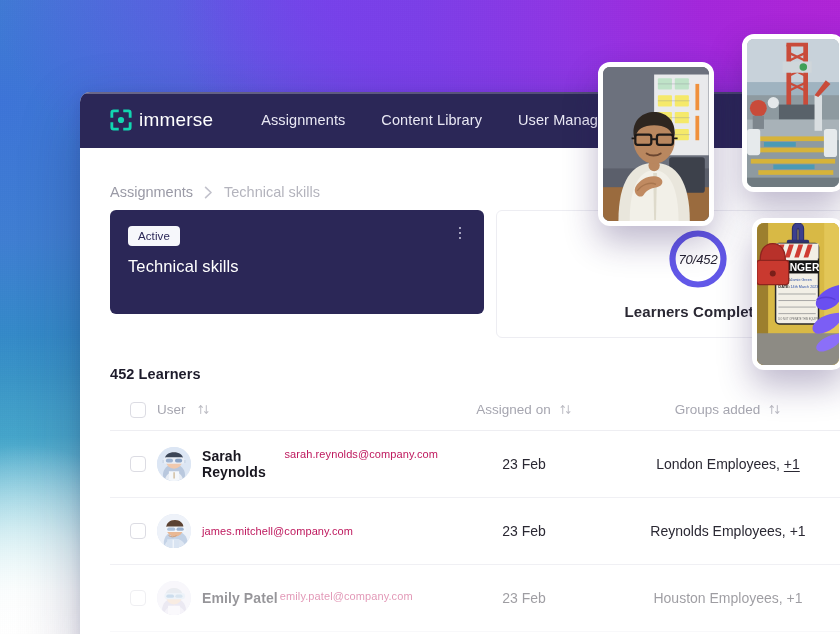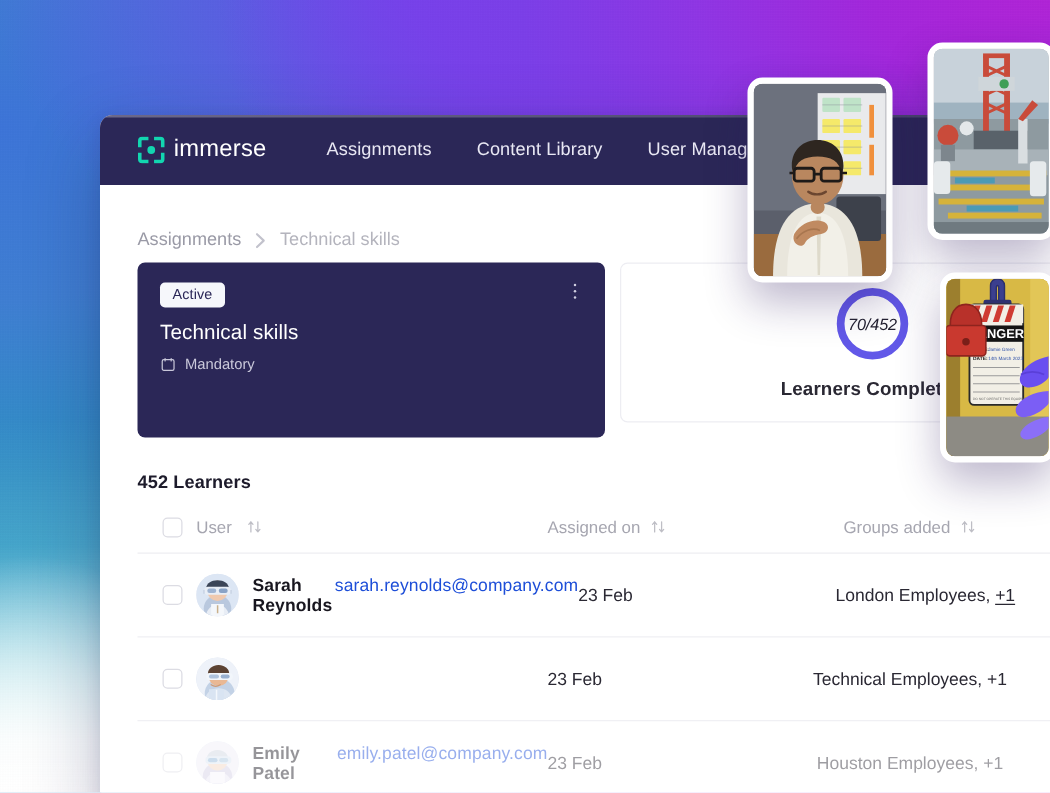--- a/index.html
+++ b/index.html
@@ -86,21 +86,21 @@
     padding: 26px 0 0 30px; height: 62px;
   }
   .bc-link { color: #9a9aa6; font-size: 14.5px; cursor: pointer; }
   .bc-sep  { color: #bcbcc6; font-size: 13px; display:flex; }
   .bc-current { color: #b4b4bd; font-size: 14.5px; }
 
   
   .cards-row { display: flex; gap: 12px; padding: 0 0 0 30px; }
 
   .assignment-card {
-    width: 374px; height: 140px;
+    width: 374px; height: 104px;
     background: #2b2757;
     border-radius: 6px;
     position: relative;
     padding: 16px 18px;
   }
   .badge {
     display: inline-block;
     background: #f6f7fb; color: #2b2757;
     font-size: 11.5px; padding: 4px 10px 4px 10px;
     border-radius: 4px; letter-spacing: .1px;
@@ -148,42 +148,42 @@
   .thead {
     display: flex; align-items: center;
     height: 32px; border-bottom: 1px solid #eeeef2;
     padding-bottom: 10px;
   }
   .th {
     color: #a6a6b0; font-size: 13.5px;
     display: flex; align-items: center; gap: 8px;
   }
   .col-user   { flex: 0 0 328px; display:flex; align-items:center; gap: 11px; padding-left: 20px; }
-  .col-date   { flex: 0 0 172px; display:flex; justify-content:flex-start; }
+  .col-date   { flex: 0 0 172px; display:flex; justify-content:center; }
   .col-groups { flex: 1; display:flex; justify-content:center; padding-right: 54px; }
 
   .cbx {
     width: 16px; height: 16px; border: 1.5px solid #dcdce3;
     border-radius: 4px; background:#fff; cursor:pointer; flex: 0 0 16px;
   }
   .sort-ico { width: 13px; height: 13px; display:block; opacity:.85; }
 
   .trow {
     display: flex; align-items: center;
     height: 67px; border-bottom: 1px solid #f0f0f4;
   }
   .avatar {
     width: 34px; height: 34px; border-radius: 50%;
     flex: 0 0 34px; overflow: hidden; position: relative;
     background: #dfe6f2;
   }
   .avatar svg { display:block; width:100%; height:100%; }
   .user-block { display:flex; gap: 2px; min-width:0; }
   .u-name { font-size: 14px; color: #18161f; font-weight: 700; letter-spacing: .1px; }
-  .u-mail { font-size: 14px; color: #1d4ed8; letter-spacing: .1px; }
+  .u-mail { font-size: 11px; color: #be185d; letter-spacing: .1px; }
   .cell-date { font-size: 14px; color: #2a2833; }
   .cell-groups { font-size: 14px; color: #2a2833; white-space: nowrap; }
   .plus-link { text-decoration: underline; text-underline-offset: 2px; cursor: pointer; }
 
   .row-dim { opacity: .45; }
 
   
   .float-card {
     position: absolute;
     border-radius: 12px;
@@ -250,29 +250,20 @@
       <span class="bc-current">Technical skills</span>
     </div>
 
     <div class="cards-row">
 
       <div class="assignment-card">
         <span class="badge">Active</span>
         <div class="card-title">Technical skills</div>
 
 
-        <div class="meta-line">
-          <span class="meta-ico">
-            <svg class="meta-ico" viewBox="0 0 16 16" fill="none">
-              <rect x="2.2" y="3.4" width="11.6" height="10.4" rx="1.6" stroke="#c9c8da" stroke-width="1.2"></rect>
-              <path d="M5 2.2v2.4M11 2.2v2.4" stroke="#c9c8da" stroke-width="1.2" stroke-linecap="round"></path>
-            </svg>
-          </span>
-          <span>Mandatory</span>
-        </div>
 
         <div class="kebab">
           <i></i>
             <i></i>
             <i></i>
         </div>
       </div>
 
       <div class="progress-card">
         <div class="ring-wrap">
@@ -364,27 +355,28 @@
               <path d="M11 15c0-4.6 4.6-8 10-8s10 3.4 10 8v2H11z" fill="#5b4233"></path>
               <rect x="9.4" y="14.6" width="25" height="6.6" rx="3.2" fill="#f2f6fb"></rect>
               <rect x="12" y="16" width="9.4" height="3.8" rx="1.9" fill="#aec2dc"></rect>
               <rect x="23" y="16" width="8.4" height="3.8" rx="1.9" fill="#9ab1d0"></rect>
               <path d="M14 25.6c2.6 1.8 6 1.8 8.6 0" stroke="#cf9a75" stroke-width="1.1" fill="none" stroke-linecap="round"></path>
               <path d="M12 29.8h14V40H12z" fill="#d9e4f2"></path>
               <path d="M18.4 30.4h1.4V40h-1.4z" fill="#f3f7fc"></path>
             </svg>
           </span>
           <span class="user-block">
+            <span class="u-mail">james.mitchell@company.com</span>
           </span>
         </div>
         <div class="col-date">
           <span class="cell-date">23 Feb</span>
         </div>
         <div class="col-groups">
-          <span class="cell-groups"><span>Technical Employees, </span><span>+1</span></span>
+          <span class="cell-groups"><span>Reynolds Employees, </span><span>+1</span></span>
         </div>
       </div>
 
       <div class="trow row-dim">
         <div class="col-user">
           <span class="cbx"></span>
           <span class="avatar">
             <svg viewBox="0 0 40 40">
               <rect width="40" height="40" fill="#f0eef7"></rect>
               <circle cx="20" cy="34" r="14" fill="#d3cfe4"></circle>

